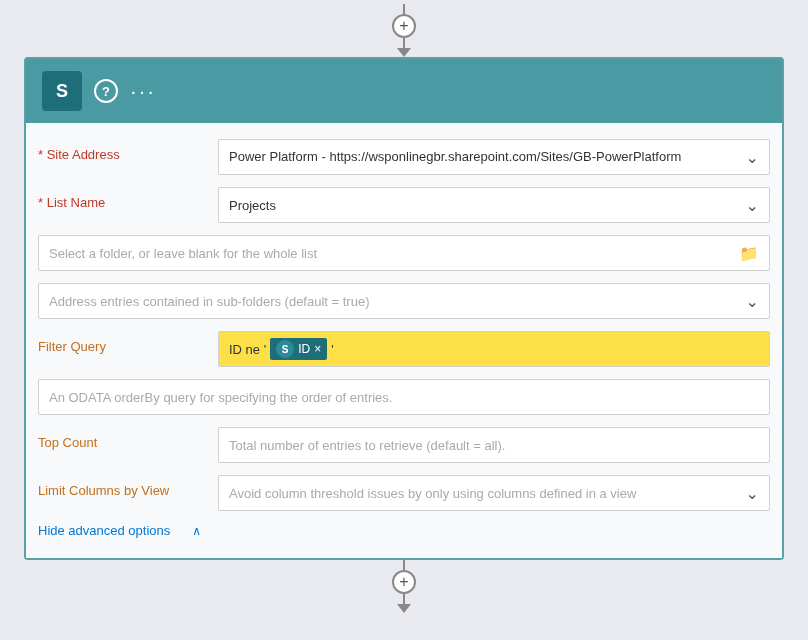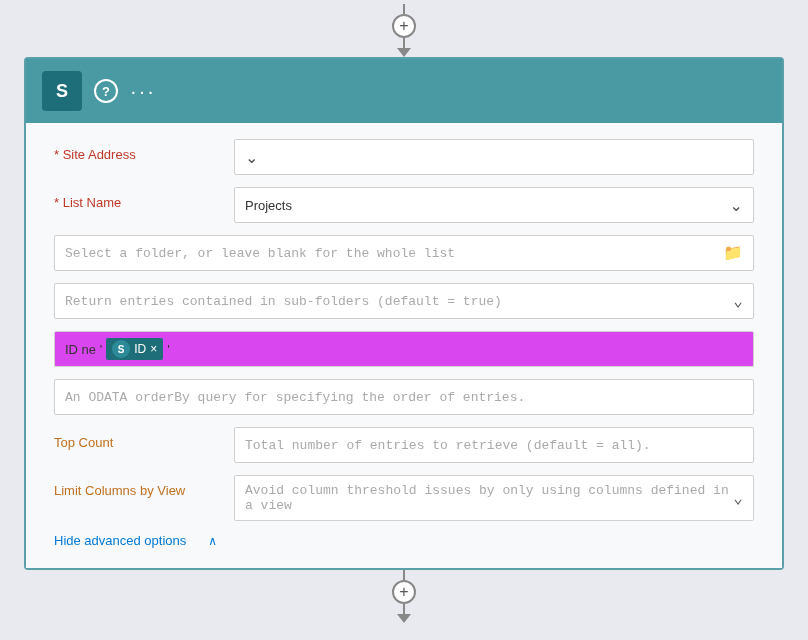--- a/index.html
+++ b/index.html
@@ -126,21 +126,21 @@
     }
 
     .more-icon {
       color: white;
       font-size: 20px;
       cursor: pointer;
       letter-spacing: 2px;
     }
 
     .card-body {
-      padding: 16px 28px 20px;
+      padding: 16px 12px 20px;
       background: #f7f9fa;
     }
 
     .form-row {
       display: flex;
       align-items: flex-start;
       margin-bottom: 12px;
       min-height: 36px;
     }
 
@@ -174,21 +174,20 @@
       font-size: 13px;
       color: #333;
       display: flex;
       align-items: center;
       min-height: 36px;
       position: relative;
     }
 
     .form-control.placeholder-text {
       color: #aaa;
-      font-family: Liberation Mono, monospace;
     }
 
     .form-control.with-dropdown {
       justify-content: space-between;
       cursor: pointer;
     }
 
     .dropdown-arrow {
       color: #555;
       font-size: 16px;
@@ -199,21 +198,21 @@
       color: #4a9aa3;
       font-size: 16px;
       flex-shrink: 0;
     }
 
     .filter-query-container {
       display: flex;
       align-items: center;
       flex: 1;
       border: 1px solid #d0d0d0;
-      background: #d946ef;
+      background: #fde047;
       border-radius: 2px;
       padding: 5px 10px;
       min-height: 36px;
       gap: 4px;
       flex-wrap: wrap;
     }
 
     .filter-text {
       font-size: 13px;
       color: #333;
@@ -298,20 +297,21 @@
       </div>
     </div>
 
     <div class="card-body">
 
       <div class="form-row">
         <div class="form-label required">
           <span>Site Address</span>
         </div>
         <div class="form-control with-dropdown">
+          <span style="flex:1; line-height:1.4;">Power Platform - https://wsponlinegbr.sharepoint.com/Sites/GB-PowerPlatform</span>
           <span class="dropdown-arrow">⌄</span>
         </div>
       </div>
 
       <div class="form-row">
         <div class="form-label required">
           <span>List Name</span>
         </div>
         <div class="form-control with-dropdown">
           <span>Projects</span>
@@ -321,26 +321,29 @@
 
       <div class="form-row">
         <div class="form-control with-dropdown placeholder-text">
           <span style="flex:1;">Select a folder, or leave blank for the whole list</span>
           <span class="folder-icon">📁</span>
         </div>
       </div>
 
       <div class="form-row">
         <div class="form-control with-dropdown placeholder-text">
-          <span style="flex:1;">Return entries contained in sub-folders (default = true)</span>
+          <span style="flex:1;">Address entries contained in sub-folders (default = true)</span>
           <span class="dropdown-arrow">⌄</span>
         </div>
       </div>
 
       <div class="form-row">
+        <div class="form-label advanced">
+          <span>Filter Query</span>
+        </div>
         <div class="filter-query-container">
           <span class="filter-text">ID ne '</span>
           <div class="filter-chip">
             <div class="chip-icon">
               <span>S</span>
             </div>
             <span class="chip-label">ID</span>
             <span class="chip-close">×</span>
           </div>
           <span class="filter-text">'</span>

